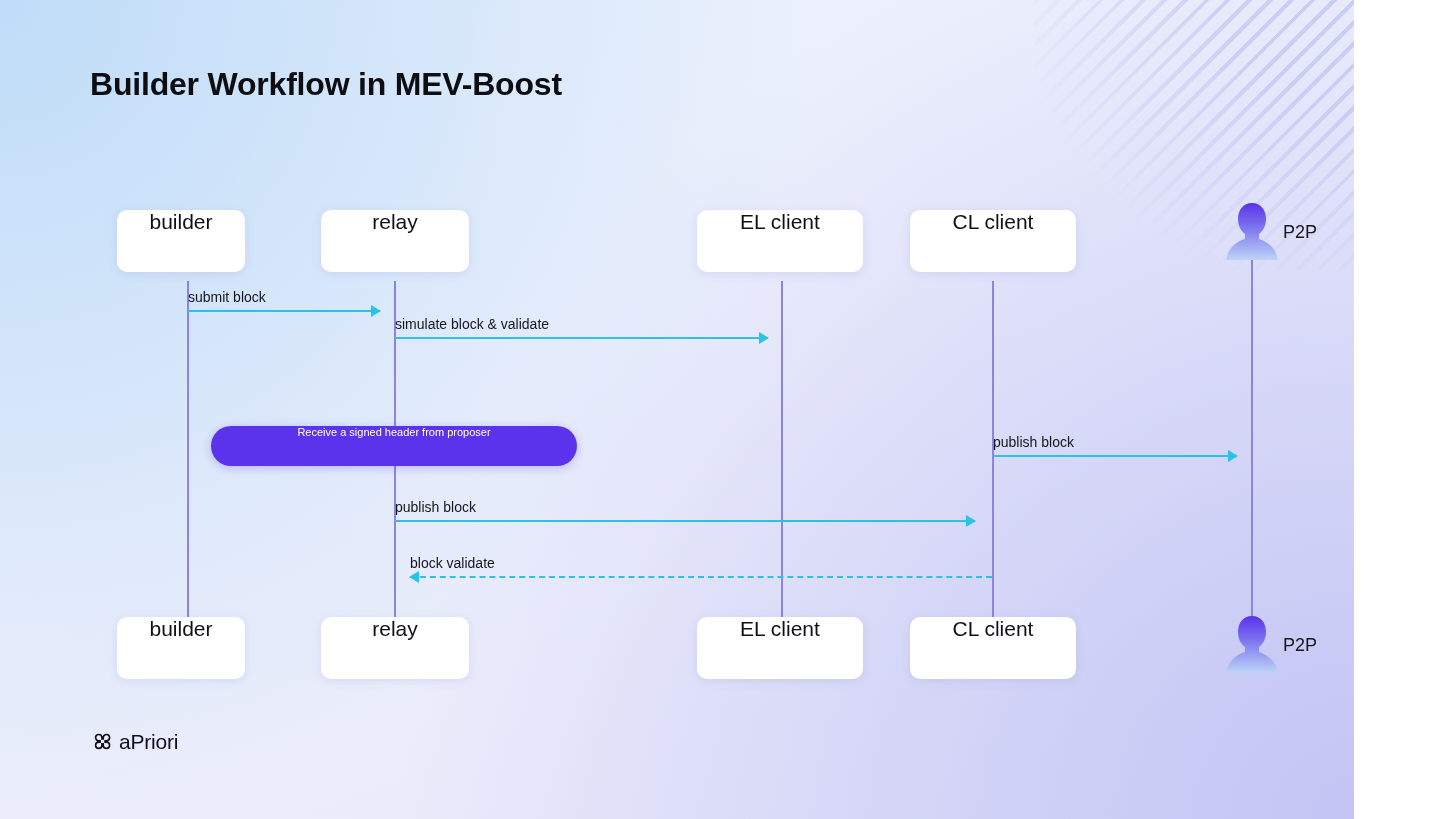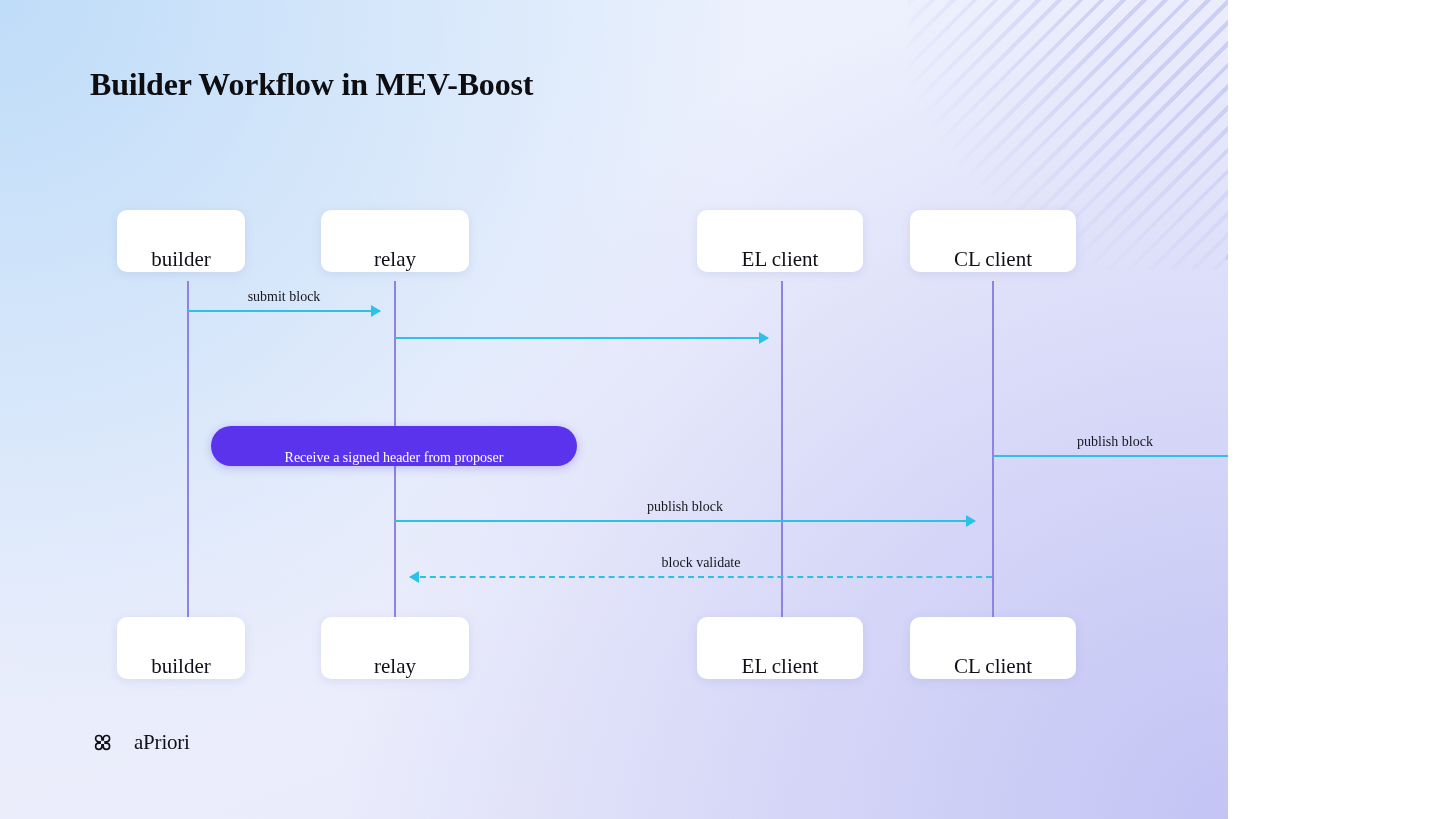--- a/index.html
+++ b/index.html
@@ -11,29 +11,28 @@
     height: 819px;
     overflow: hidden;
     font-family: "Liberation Sans", sans-serif;
     position: relative;
   }
 
   
   #slide {
     position: absolute;
     inset: 0;
-    width: 1228px;
+    width: 1354px;
     height: 819px;
     background:
       radial-gradient(circle at 0% 0%, #bfdcf8 0%, rgba(191,220,248,0) 52%),
       radial-gradient(circle at 100% 100%, #c3c4f4 0%, rgba(195,196,244,0) 60%),
       radial-gradient(circle at 100% 0%, #eef0fd 0%, rgba(238,240,253,0) 45%),
       linear-gradient(160deg, #eaf2fd 0%, #eef0fc 45%, #e6e7fa 100%);
     overflow: hidden;
-    font-family: Liberation Serif, serif;
   }
   #stripes {
     position: absolute;
     right: -10px;
     top: -60px;
     width: 330px;
     height: 330px;
     background: repeating-linear-gradient(
         -45deg,
         rgba(150,155,230,0.38) 0px,
@@ -69,21 +68,21 @@
     background: #8e83e2;
   }
 
   .pbox {
     position: absolute;
     height: 62px;
     background: #ffffff;
     border-radius: 10px;
     box-shadow: 0 2px 10px rgba(120,125,190,0.16);
     display: flex;
-    align-items: flex-end;
+    align-items: flex-start;
     justify-content: center;
     color: #101018;
     font-size: 21px;
     white-space: nowrap;
   }
 
   
   .actor {
     position: absolute;
     width: 54px;
@@ -124,48 +123,47 @@
     border-left: 10px solid #2cc2e8;
   }
   .msg.left .head {
     left: -1px;
     border-right: 10px solid #2cc2e8;
   }
   .msg .caption {
     position: absolute;
     bottom: 7px;
     width: 100%;
-    text-align: center;
     font-size: 14px;
     color: #16161d;
     white-space: nowrap;
   }
 
   
   #note {
     position: absolute;
     display: flex;
-    align-items: flex-end;
+    align-items: flex-start;
     justify-content: center;
     background: #5b33ec;
     color: #ffffff;
     border-radius: 999px;
-    font-size: 14px;
+    font-size: 11px;
     white-space: nowrap;
     box-shadow: 0 2px 10px rgba(91,51,236,0.28);
   }
 
   
   #logo {
     position: absolute;
     left: 90px;
     top: 730px;
     display: flex;
     align-items: center;
-    gap: 20px;
+    gap: 5px;
   }
   #logo .mark { width: 24px; height: 24px; display: block; }
   #logo .name {
     font-size: 21px;
     color: #101018;
     letter-spacing: -0.2px;
   }
 </style>
 </head>
 <body>
@@ -238,20 +236,21 @@
       <div class="actor-label">P2P</div>
     </div>
 
     <div class="msg right" style="left:188px; top:278px; width:192px;">
       <div class="caption">submit block</div>
       <div class="line" style="width:192px;"></div>
       <div class="head"></div>
     </div>
 
     <div class="msg right" style="left:395px; top:305px; width:373px;">
+      <div class="caption">simulate block &amp; validate</div>
       <div class="line" style="width:373px;"></div>
       <div class="head"></div>
     </div>
 
 
     <div class="msg right" style="left:993px; top:423px; width:244px;">
       <div class="caption">publish block</div>
       <div class="line" style="width:244px;"></div>
       <div class="head"></div>
     </div>

